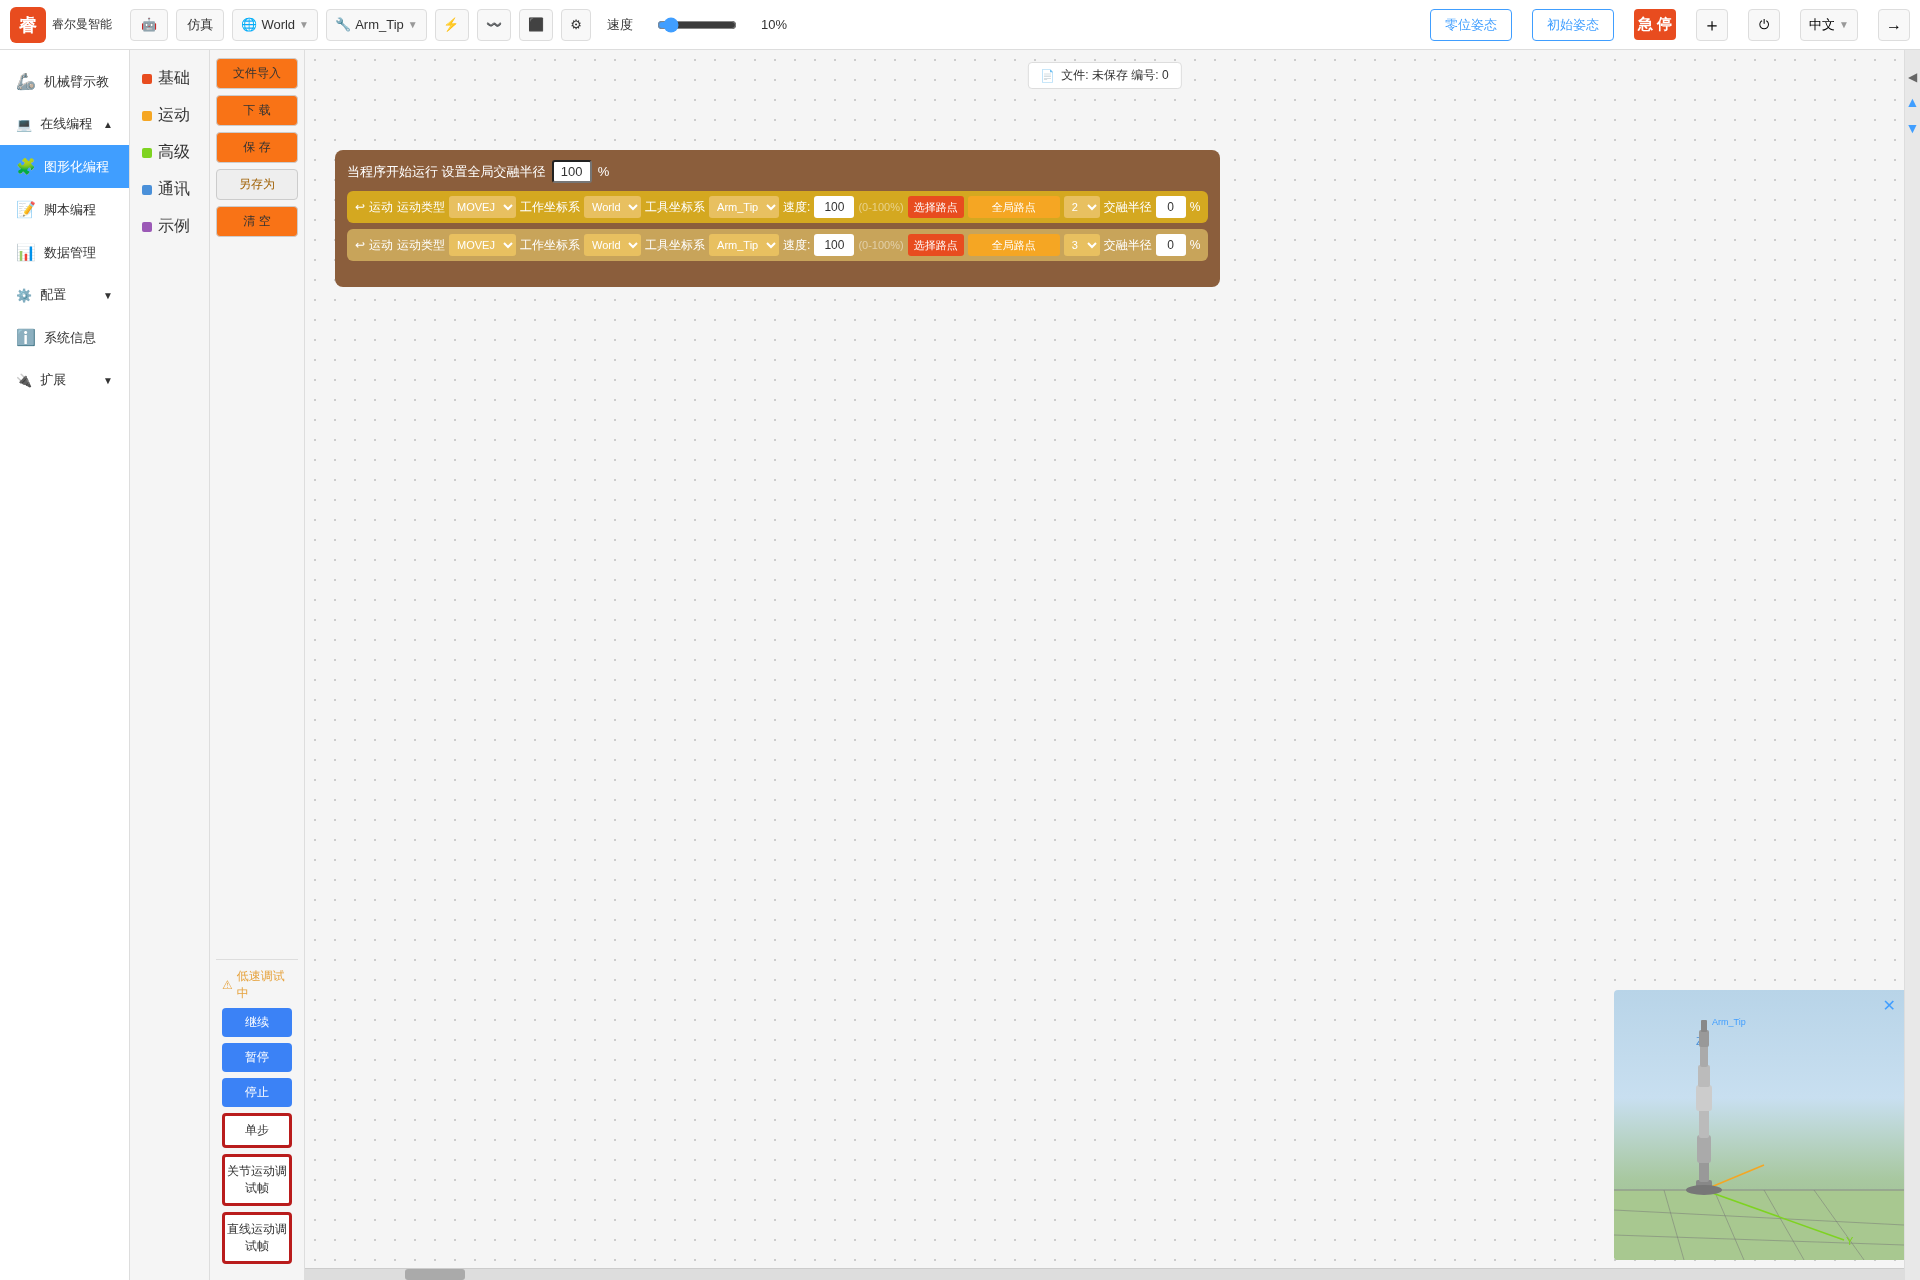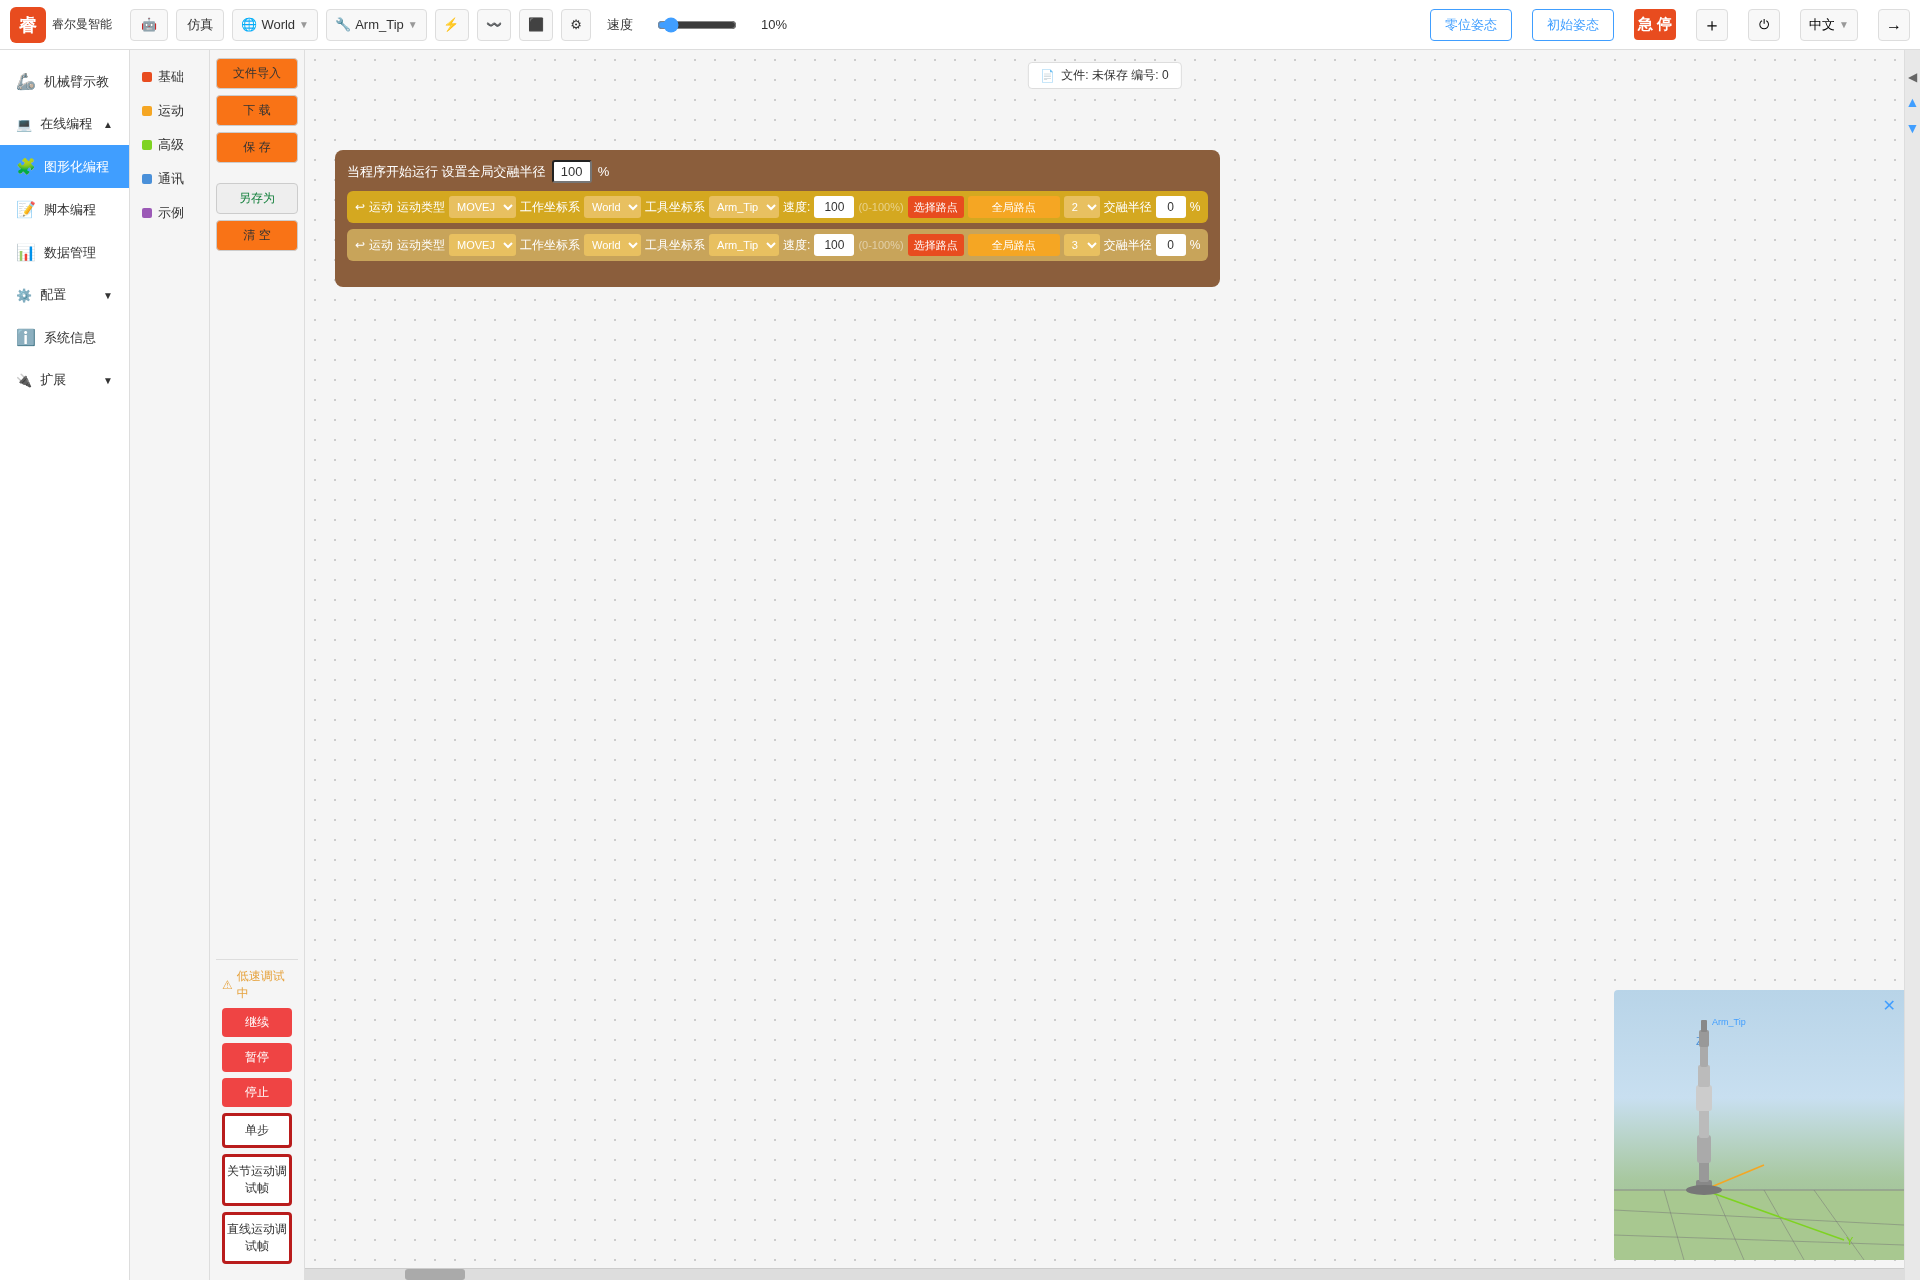--- a/index.html
+++ b/index.html
@@ -78,47 +78,47 @@
       display: flex; align-items: center; gap: 8px;
       padding: 12px 16px; cursor: pointer; font-size: 13px; color: #333;
     }
     .sidebar-item-expand .arrow { margin-left: auto; font-size: 10px; }
 
     .category-indicator {
       display: flex; flex-direction: column;
     }
     .cat-item {
       display: flex; align-items: center; gap: 6px; padding: 8px 12px;
-      font-size: 13px; cursor: pointer; color: #333;
+      font-size: 16px; cursor: pointer; color: #333;
     }
     .cat-dot {
       width: 10px; height: 10px; border-radius: 2px; flex-shrink: 0;
     }
 
     
     .tool-panel {
       width: 95px; background: #f5f5f5; border-right: 1px solid #ddd;
       display: flex; flex-direction: column; padding: 8px 6px; gap: 6px;
     }
     .tool-btn {
       width: 100%; padding: 6px 0; background: #f97316; border: 1px solid #ccc;
       border-radius: 4px; cursor: pointer; font-size: 12px; color: #333; text-align: center;
     }
-    .tool-btn.disabled { color: #15803d; cursor: default; background: #eee; margin-top: 14px; }
+    .tool-btn.disabled { color: #a16207; cursor: default; background: #eee; }
 
     .debug-section {
       margin-top: auto; padding: 8px 6px; border-top: 1px solid #ddd;
       display: flex; flex-direction: column; gap: 6px;
     }
     .debug-label { font-size: 12px; color: #e6a23c; display: flex; align-items: center; gap: 4px; }
     .debug-btn {
       width: 100%; padding: 6px 0; border-radius: 4px; cursor: pointer;
       font-size: 12px; text-align: center; border: none;
     }
-    .debug-btn.blue { background: #ef4444; color: #fff; }
+    .debug-btn.blue { background: #3b82f6; color: #fff; }
     .debug-btn.outline { background: #fff; border: 3px solid #b91c1c; color: #333; }
 
     
     .canvas-area {
       flex: 1; background: #f5f5f5; position: relative; overflow: hidden;
     }
     .canvas-dot-bg {
       position: absolute; top: 0; left: 0; right: 0; bottom: 0;
       background-image: radial-gradient(circle, #ccc 1px, transparent 1px);
       background-size: 20px 20px;

